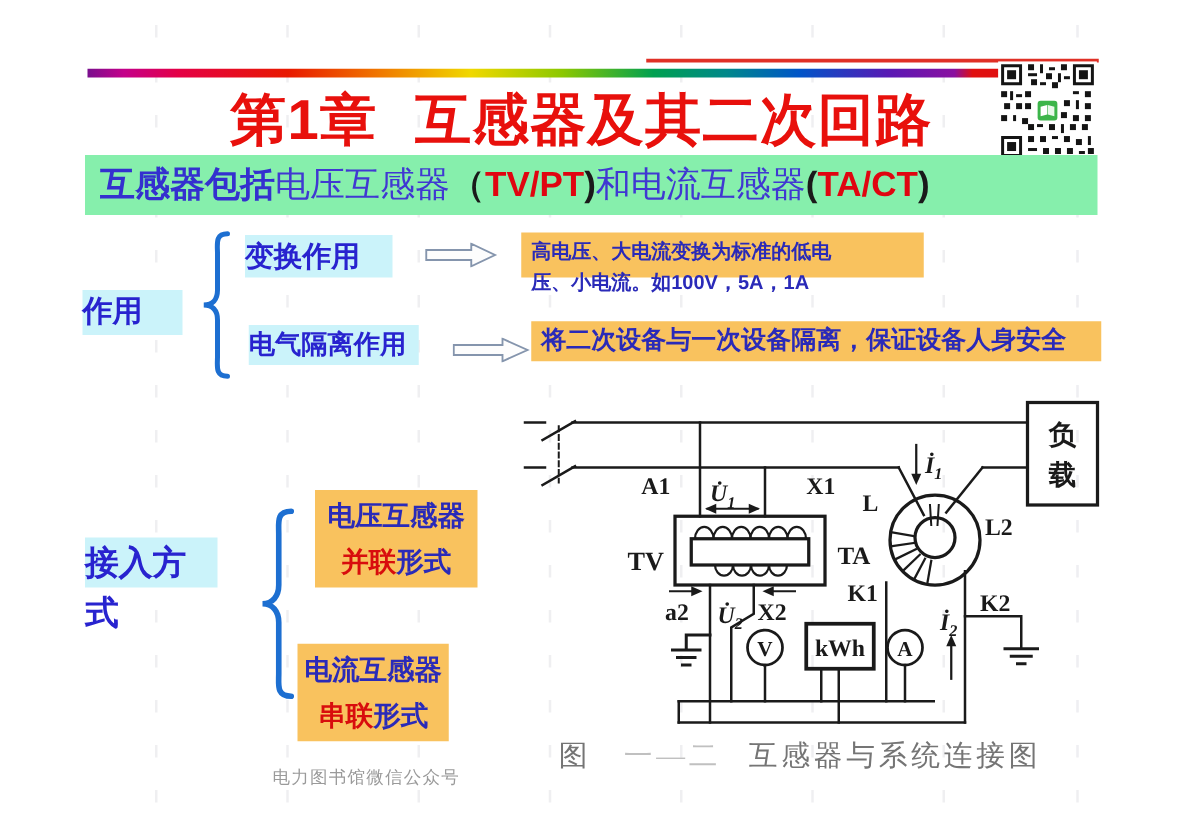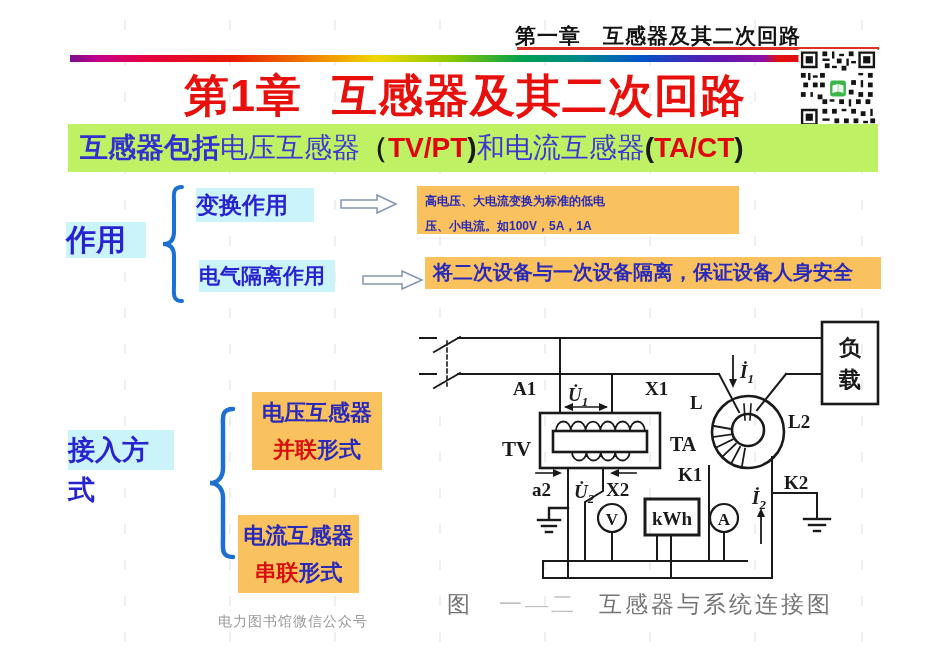--- a/index.html
+++ b/index.html
@@ -9,35 +9,35 @@
   
   .chapter-header{left:515px;top:22px;width:372px;font-family:"Liberation Serif","DejaVu Serif",serif;
     font-size:21px;font-weight:600;color:#151515;letter-spacing:1px;white-space:nowrap;}
   .header-underline{left:517px;top:47px;width:362px;height:3px;background:#e03026;}
   .rainbow{left:70px;top:55px;width:730px;height:7px;
     background:linear-gradient(90deg,#7a0f8e 0%,#c4008a 4%,#e40045 10%,#e81900 22%,#f07800 32%,#f0d800 42%,#8cc800 52%,#00a050 62%,#00888a 70%,#0055c8 78%,#5a18b4 88%,#8a10a0 95%,#e01010 97%,#e01010 100%);}
   .slide-title{left:120px;top:66px;width:690px;text-align:center;color:#e8100c;
     font-size:45px;font-weight:800;letter-spacing:1px;white-space:nowrap;}
   .slide-title .gap{display:inline-block;width:30px;}
   
-  .banner{left:68px;top:124px;width:810px;height:48px;background:#bef264;
+  .banner{left:68px;top:124px;width:810px;height:48px;background:#86efac;
     font-size:28px;line-height:48px;padding-left:12px;box-sizing:border-box;white-space:nowrap;}
   .banner .b1{color:#3430cf;font-weight:800;}
   .banner .b2{color:#4038d2;font-weight:500;}
   .banner .pr{color:#1a1a1a;font-weight:600;}
   .banner .rd{color:#e00510;font-weight:800;}
   
   .cyan{background:#cbf3fa;color:#2823cf;font-weight:800;text-align:left;}
-  .fn-label{left:66px;top:222px;width:80px;height:36px;font-size:30px;line-height:36px;}
+  .fn-label{left:66px;top:232px;width:80px;height:36px;font-size:24px;line-height:36px;}
   .fn-item1{left:196px;top:188px;width:118px;height:34px;font-size:23px;line-height:34px;}
   .fn-item2{left:199px;top:260px;width:136px;height:32px;font-size:21px;line-height:32px;}
   .conn-label{left:68px;top:430px;width:106px;height:40px;font-size:27px;line-height:40px;}
   
   .orange{background:#f9c25e;color:#2a2ab8;font-weight:800;}
-  .desc1{left:417px;top:186px;width:322px;height:48px;font-size:12px;line-height:25px;padding:3px 8px;box-sizing:border-box;}
+  .desc1{left:417px;top:186px;width:322px;height:36px;font-size:16px;line-height:25px;padding:3px 8px;box-sizing:border-box;}
   .desc2{left:425px;top:257px;width:456px;height:32px;font-size:20px;line-height:31px;padding:0 8px;box-sizing:border-box;white-space:nowrap;}
   .mode1{left:252px;top:392px;width:130px;height:78px;font-size:22px;line-height:37px;text-align:center;padding-top:2px;box-sizing:border-box;}
   .mode2{left:238px;top:515px;width:121px;height:78px;font-size:22px;line-height:37px;text-align:center;padding-top:2px;box-sizing:border-box;}
   .mode1 .rd,.mode2 .rd{color:#d80d0d;}
   
   .caption{left:447px;top:589px;font-family:"Liberation Serif","DejaVu Serif",serif;
     font-size:23px;color:#757575;letter-spacing:3px;white-space:nowrap;}
   .caption .num{opacity:.45;margin:0 22px 0 26px;}
   .watermark{left:218px;top:613px;font-size:14px;color:#9a9a9a;letter-spacing:1px;}
   svg{display:block;}
@@ -53,21 +53,20 @@
         <line x1="230" y1="20" x2="230" y2="660"></line>
       <line x1="335" y1="20" x2="335" y2="660"></line>
         <line x1="440" y1="20" x2="440" y2="660"></line>
       <line x1="545" y1="20" x2="545" y2="660"></line>
         <line x1="650" y1="20" x2="650" y2="660"></line>
       <line x1="755" y1="20" x2="755" y2="660"></line>
         <line x1="862" y1="20" x2="862" y2="660"></line>
     </g>
   </svg>
 
-  <div class="abs chapter-header">第一章　互感器及其二次回路</div>
   <div class="abs header-underline"></div>
   <div class="abs rainbow"></div>
 
   <div class="abs slide-title">
     <span>第1章</span><span class="gap"></span><span>互感器及其二次回路</span>
   </div>
 
   <svg class="abs" style="left:797px;top:49px" width="82" height="79" viewBox="0 0 33 33">
     <rect x="0" y="0" width="33" height="33" fill="#ffffff"></rect>
     <g fill="#141414">

